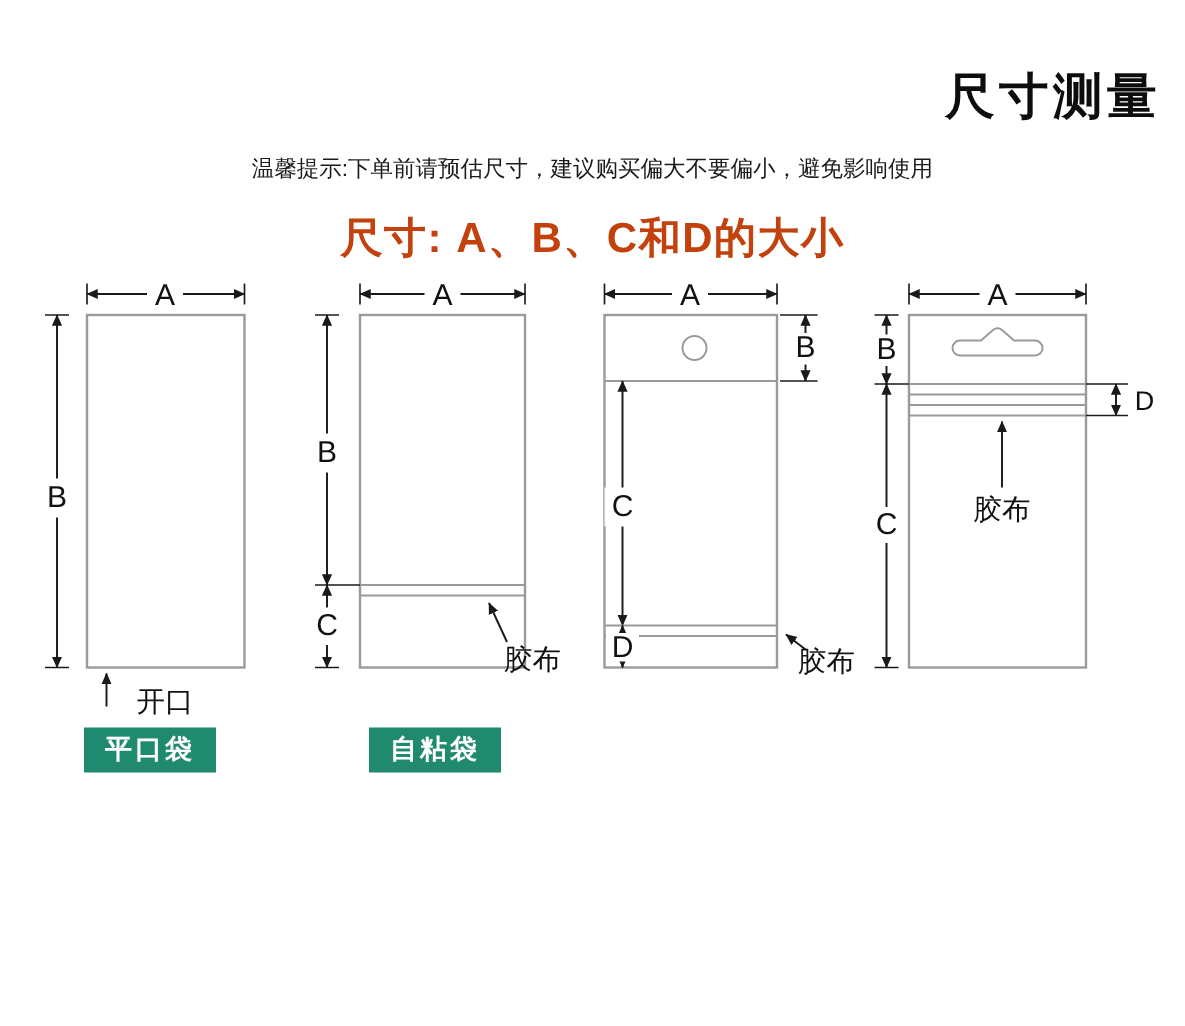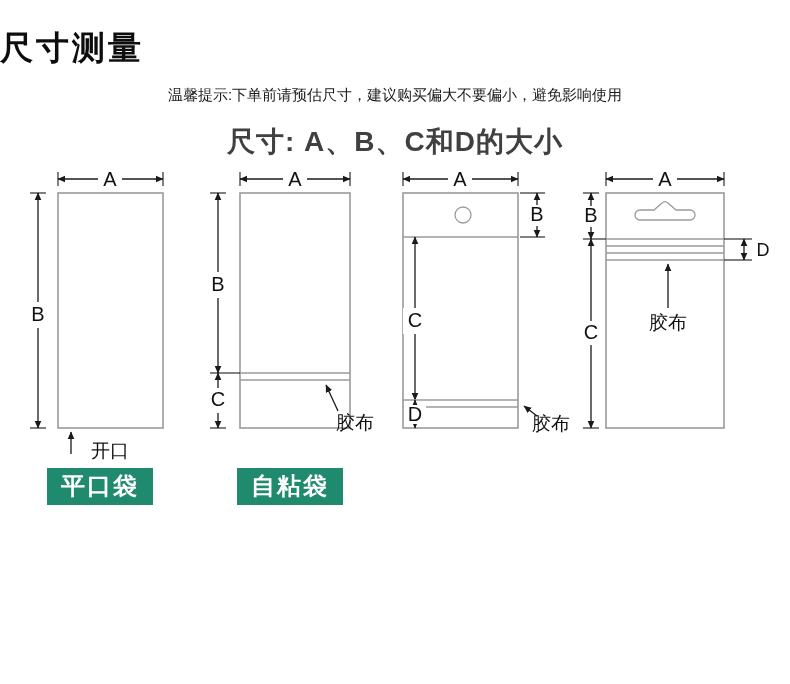--- a/index.html
+++ b/index.html
@@ -4,38 +4,38 @@
 <style>
   * { box-sizing: border-box; }
   html, body { margin: 0; padding: 0; }
   body {
     width: 790px; height: 684px; background: #ffffff;
     font-family: "Liberation Sans", "DejaVu Sans", sans-serif;
     color: #111;
   }
   .page { width: 790px; height: 684px; padding-top: 26px; overflow: hidden; }
   .title {
-    text-align: left; font-size: 33px; font-weight: 700;
-    letter-spacing: 3px; margin: 0; color: #0d0d0d;
+    text-align: right; font-size: 33px; font-weight: 700;
+    letter-spacing: 3px; margin: 16px; color: #0d0d0d;
   }
   .tip {
     text-align: center; font-size: 15px; margin: 15px 0 12px 0; color: #1a1a1a;
   }
   .section-title {
     text-align: center; font-size: 28px; font-weight: 700; margin: 18px 0 0 0;
-    letter-spacing: 1px; color: #404040;
+    letter-spacing: 1px; color: #c2410c;
   }
   .diagrams {
     display: flex; justify-content: center; align-items: flex-start;
     margin-top: 4px;
   }
   .col { display: flex; flex-direction: column; align-items: center; }
   .badge {
     margin-top: 8px; background: #1f8a6d; color: #ffffff;
-    font-size: 24px; font-weight: 700; letter-spacing: 2px;
+    font-size: 18px; font-weight: 700; letter-spacing: 2px;
     padding: 4px 14px; line-height: 1.2; white-space: nowrap;
   }
   .specs {
     margin-top: 28px; text-align: center; font-size: 21px; font-weight: 700;
     line-height: 1.75; color: #0d0d0d;
   }
   svg { display: block; }
   svg text { font-family: "Liberation Sans", "DejaVu Sans", sans-serif; }
   .bag  { fill: none; stroke: #9a9a9a; stroke-width: 1.6; }
   .thin { fill: none; stroke: #9a9a9a; stroke-width: 1.3; }

